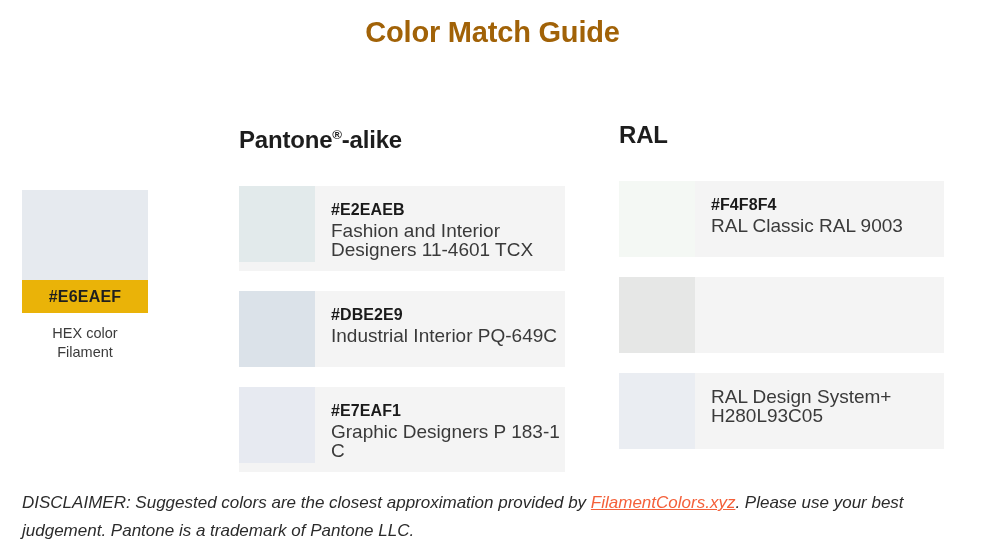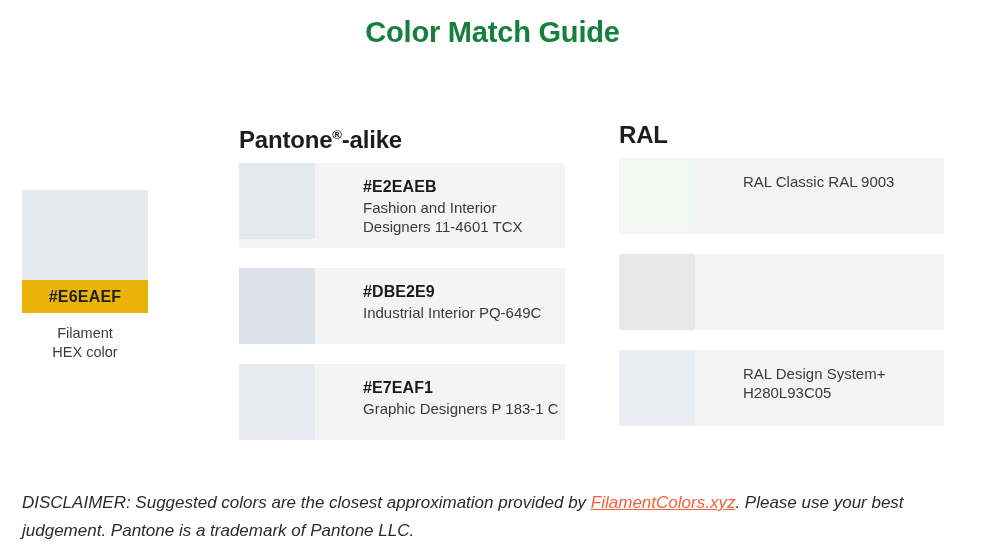--- a/index.html
+++ b/index.html
@@ -18,21 +18,21 @@
 
   .page-title {
     position: absolute;
     left: 0;
     top: 16px;
     width: 985px;
     text-align: center;
     font-size: 29px;
     font-weight: bold;
     letter-spacing: -0.2px;
-    color: #15803d;
+    color: #a16207;
   }
 
   
   .filament-block {
     position: absolute;
     left: 22px;
     top: 190px;
     width: 126px;
   }
   .filament-swatch {
@@ -65,54 +65,53 @@
     position: absolute;
     top: 120px;
   }
   .column.pantone { left: 239px; width: 326px; }
   .column.ral     { left: 619px; width: 325px; }
 
   .column-heading {
     font-size: 24px;
     font-weight: bold;
     color: #1d1d1d;
-    margin: 0 0 8px 0;
+    margin: 0 0 31px 0;
     line-height: 30px;
     letter-spacing: -0.2px;
   }
   .column-heading sup {
     font-size: 0.55em;
     vertical-align: super;
     font-weight: bold;
   }
 
   .match-card {
     display: flex;
     background: #f4f4f4;
     margin-bottom: 20px;
     min-height: 76px;
-    gap: 32px;
   }
   .card-swatch {
     width: 76px;
     min-width: 76px;
     height: 76px;
   }
   .card-text {
     padding: 13px 0 12px 16px;
   }
   .card-hex {
     font-size: 16px;
     font-weight: bold;
     color: #1a1a1a;
     line-height: 21px;
     letter-spacing: 0.1px;
   }
   .card-sub {
-    font-size: 15px;
+    font-size: 19px;
     line-height: 19px;
     color: #3a3a3a;
     margin-top: 1px;
     white-space: pre-line;
   }
 
   
   .disclaimer {
     position: absolute;
     left: 22px;
@@ -133,22 +132,22 @@
 </style>
 </head>
 <body>
 
 <div class="page-title">Color Match Guide</div>
 
 <div class="filament-block">
   <div class="filament-swatch" style="background: rgb(230, 234, 239);"></div>
   <div class="filament-hex-band">#E6EAEF</div>
   <div class="filament-caption">
+    <div>HEX color</div>
     <div>Filament</div>
-    <div>HEX color</div>
   </div>
 </div>
 
 <div class="column pantone">
   <h2 class="column-heading"><span>Pantone</span><sup>®</sup><span>-alike</span></h2>
 
   <div class="match-card">
     <div class="card-swatch" style="background: rgb(226, 234, 235);"></div>
     <div class="card-text">
       <div class="card-hex">#E2EAEB</div>
@@ -173,20 +172,21 @@
     </div>
   </div>
 </div>
 
 <div class="column ral">
   <h2 class="column-heading"><span>RAL</span></h2>
 
   <div class="match-card">
     <div class="card-swatch" style="background: rgb(244, 248, 244);"></div>
     <div class="card-text">
+      <div class="card-hex">#F4F8F4</div>
       <div class="card-sub">RAL Classic RAL 9003</div>
     </div>
   </div>
 
   <div class="match-card">
     <div class="card-swatch" style="background: rgb(230, 231, 230);"></div>
   </div>
 
   <div class="match-card">
     <div class="card-swatch" style="background: rgb(234, 237, 242);"></div>

